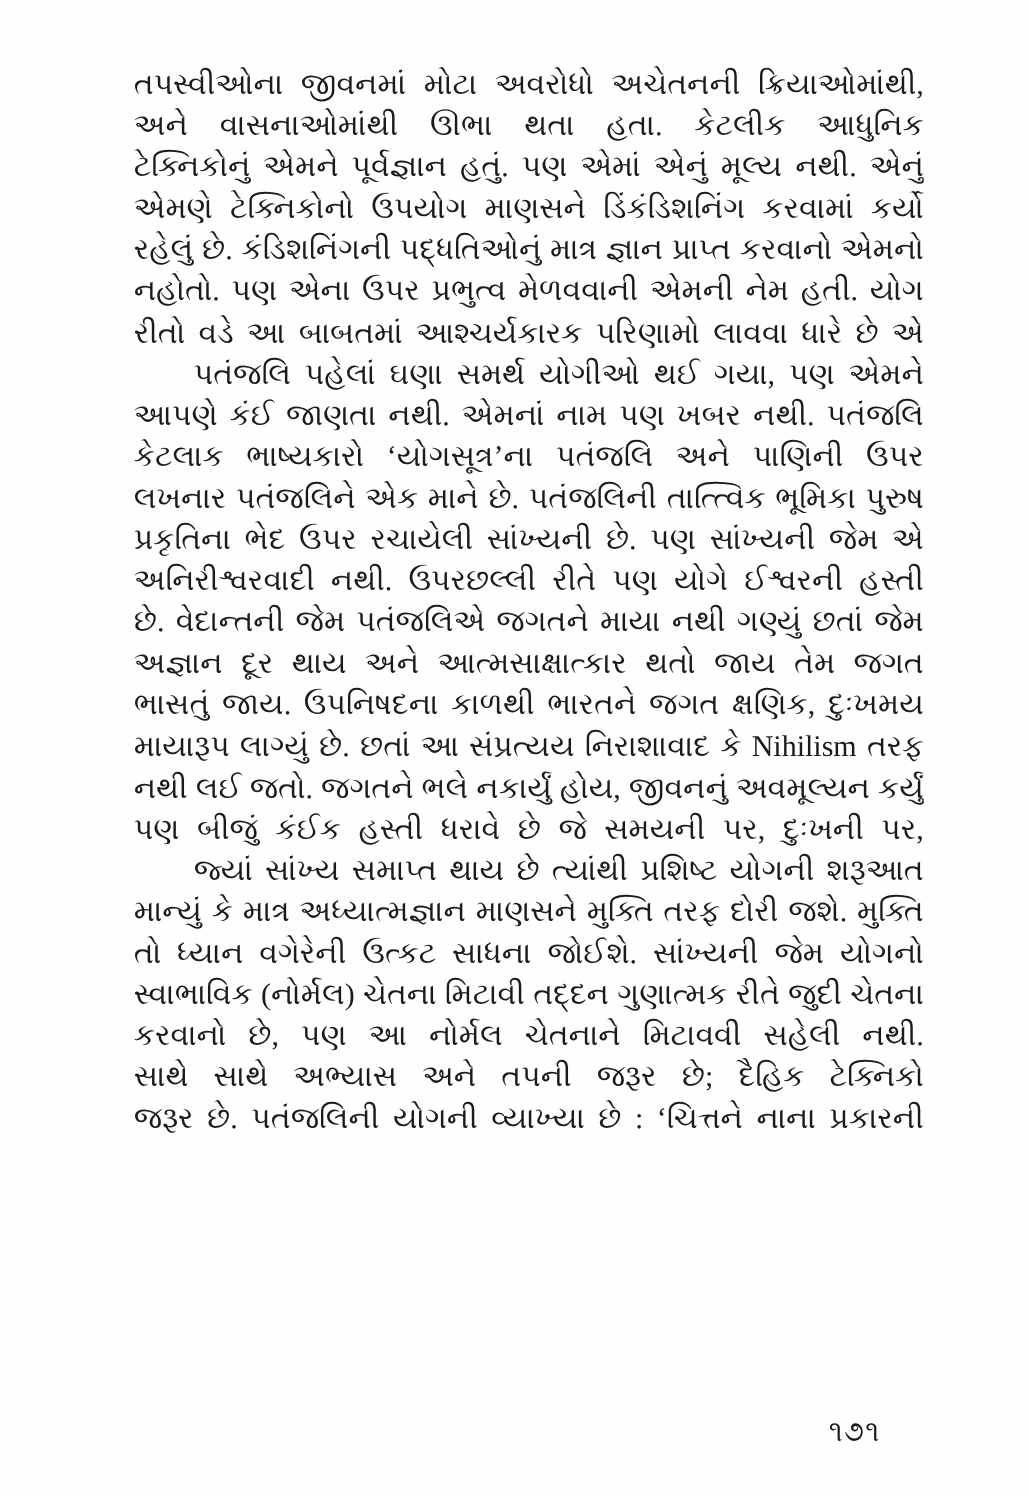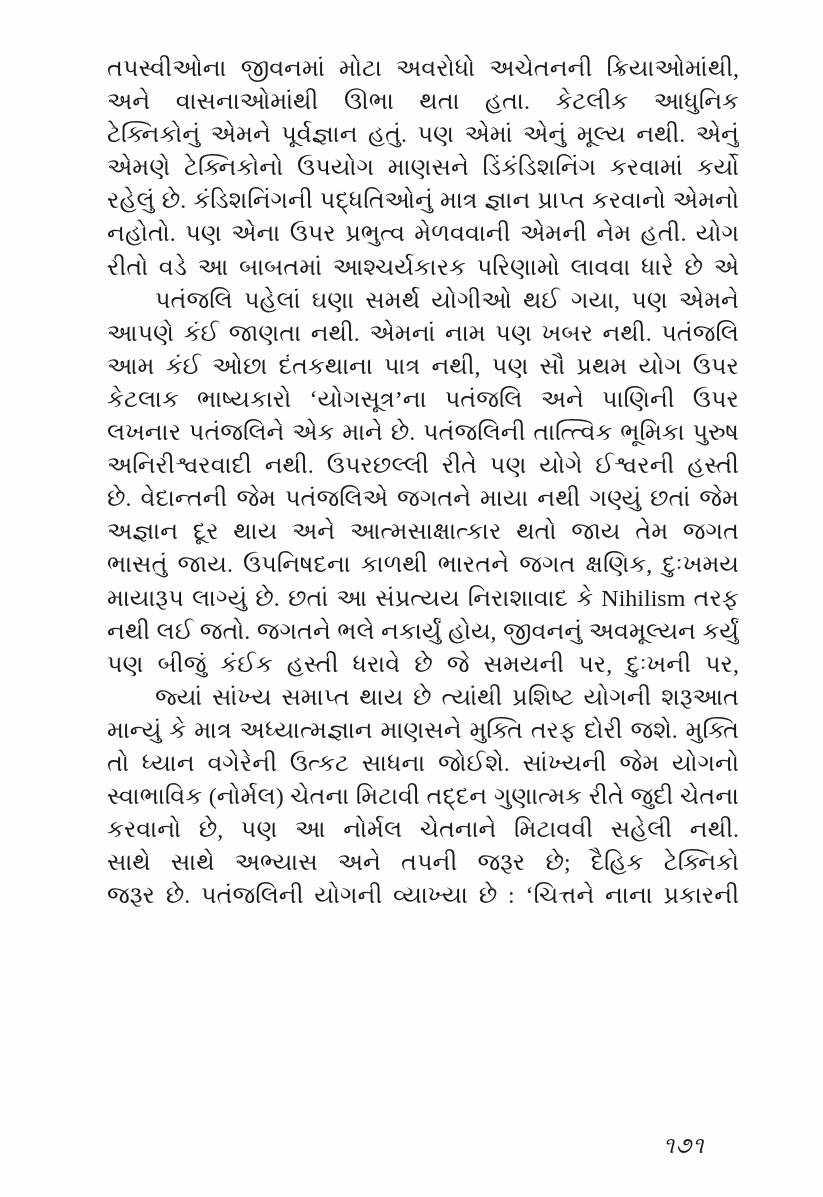--- a/index.html
+++ b/index.html
@@ -48,43 +48,42 @@
   }
   .page-number {
     position: absolute;
     left: 663px;
     top: 1133px;
     width: 76px;
     font-size: 23px;
     color: #1b1b1b;
     letter-spacing: 1px;
     text-align: left;
-    font-style: italic;
   }
 </style>
 </head>
 <body>
 
 <div class="page">
   <div class="text-block">
       <div class="para">
         <div class="line">તપસ્વીઓના જીવનમાં મોટા અવરોધો અચેતનની ક્રિયાઓમાંથી, સંસ્કારો</div>
         <div class="line">અને વાસનાઓમાંથી ઊભા થતા હતા. કેટલીક આધુનિક મનોવૈજ્ઞાનિક</div>
         <div class="line">ટેક્નિકોનું એમને પૂર્વજ્ઞાન હતું. પણ એમાં એનું મૂલ્ય નથી. એનું મહત્ત્વ</div>
         <div class="line">એમણે ટેક્નિકોનો ઉપયોગ માણસને ડિંકંડિશનિંગ કરવામાં કર્યો એમાં</div>
         <div class="line">રહેલું છે. કંડિશનિંગની પદ્ધતિઓનું માત્ર જ્ઞાન પ્રાપ્ત કરવાનો એમનો ઉદ્દેશ</div>
         <div class="line">નહોતો. પણ એના ઉપર પ્રભુત્વ મેળવવાની એમની નેમ હતી. યોગ કઈ</div>
         <div class="line">રીતો વડે આ બાબતમાં આશ્ચર્યકારક પરિણામો લાવવા ધારે છે એ અત્યંત</div>
       </div>
       <div class="para">
         <div class="line indent">પતંજલિ પહેલાં ઘણા સમર્થ યોગીઓ થઈ ગયા, પણ એમને વિશે</div>
         <div class="line">આપણે કંઈ જાણતા નથી. એમનાં નામ પણ ખબર નથી. પતંજલિ પણ</div>
-        <div class="line">આમ કંઈ ઓછા દંતકથાના પાત્ર નથી, પણ સૌ પ્રથમ યોગ ઉપર</div>
         <div class="line">કેટલાક ભાષ્યકારો ‘યોગસૂત્ર’ના પતંજલિ અને પાણિની ઉપર ‘મહાભાષ્ય’</div>
         <div class="line">લખનાર પતંજલિને એક માને છે. પતંજલિની તાત્ત્વિક ભૂમિકા પુરુષ અને</div>
+        <div class="line">પ્રકૃતિના ભેદ ઉપર રચાયેલી સાંખ્યની છે. પણ સાંખ્યની જેમ એ</div>
         <div class="line">અનિરીશ્વરવાદી નથી. ઉપરછલ્લી રીતે પણ યોગે ઈશ્વરની હસ્તી સ્વીકારી</div>
         <div class="line">છે. વેદાન્તની જેમ પતંજલિએ જગતને માયા નથી ગણ્યું છતાં જેમ જેમ</div>
         <div class="line">અજ્ઞાન દૂર થાય અને આત્મસાક્ષાત્કાર થતો જાય તેમ જગત અસત્ય</div>
         <div class="line">ભાસતું જાય. ઉપનિષદના કાળથી ભારતને જગત ક્ષણિક, દુઃખમય અને</div>
         <div class="line">માયારૂપ લાગ્યું છે. છતાં આ સંપ્રત્યય નિરાશાવાદ કે Nihilism તરફ</div>
         <div class="line">નથી લઈ જતો. જગતને ભલે નકાર્યું હોય, જીવનનું અવમૂલ્યન કર્યું હોય,</div>
         <div class="line">પણ બીજું કંઈક હસ્તી ધરાવે છે જે સમયની પર, દુઃખની પર, અવિકારી છે.</div>
       </div>
       <div class="para">
         <div class="line indent">જ્યાં સાંખ્ય સમાપ્ત થાય છે ત્યાંથી પ્રશિષ્ટ યોગની શરૂઆત થાય છે.</div>

